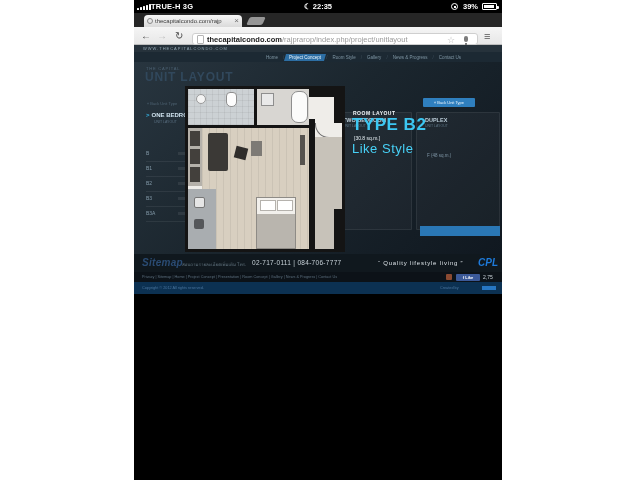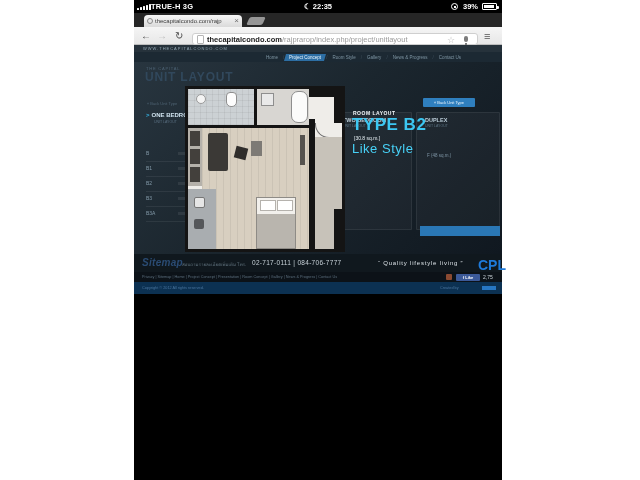--- a/index.html
+++ b/index.html
@@ -90,21 +90,21 @@
   .wood{background:#d8cfc0;background-image:repeating-linear-gradient(90deg,rgba(0,0,0,.06) 0 1px,transparent 1px 7px);}
   .tile{background:#ccd1d4;background-image:repeating-linear-gradient(0deg,rgba(0,0,0,.05) 0 1px,transparent 1px 6px),
         repeating-linear-gradient(90deg,rgba(0,0,0,.05) 0 1px,transparent 1px 6px);}
 
   
   .sitefooter{left:0;top:254px;width:368px;height:18px;background:#10181e;}
   .flogo{left:8px;top:3px;font-size:10px;font-weight:bold;font-style:italic;color:#2a4b73;letter-spacing:.3px;}
   .fthai{left:48px;top:7px;font-size:4.5px;color:#667985;}
   .fphone{left:118px;top:5px;font-size:6.5px;color:#c7d1d8;letter-spacing:.3px;}
   .fslogan{left:244px;top:6px;font-size:6px;color:#dbe2e7;letter-spacing:.8px;}
-  .fbrand{left:344px;top:3px;font-size:14px;font-weight:bold;color:#1e7ada;}
+  .fbrand{left:344px;top:3px;font-size:10px;font-weight:bold;font-style:italic;color:#1e7ada;}
 
   .linksrow{left:0;top:272px;width:368px;height:10px;background:#0c1218;}
   .flinks{left:8px;top:3px;font-size:3.8px;color:#5b6e7d;white-space:nowrap;}
   .socsq{left:312px;top:2px;width:6px;height:6px;background:#8a4a32;border-radius:1px;}
   .likebtn{left:322px;top:1.5px;width:24px;height:7px;background:#3b5998;border-radius:1px;color:#fff;
            font-size:4px;text-align:center;line-height:7px;font-weight:bold;}
   .likecount{left:349px;top:2px;font-size:5px;color:#cfd8de;}
 
   .copybar{left:0;top:282px;width:368px;height:12px;background:#0c3152;}
   .copytext{left:8px;top:4px;font-size:3.8px;color:#49749e;}

